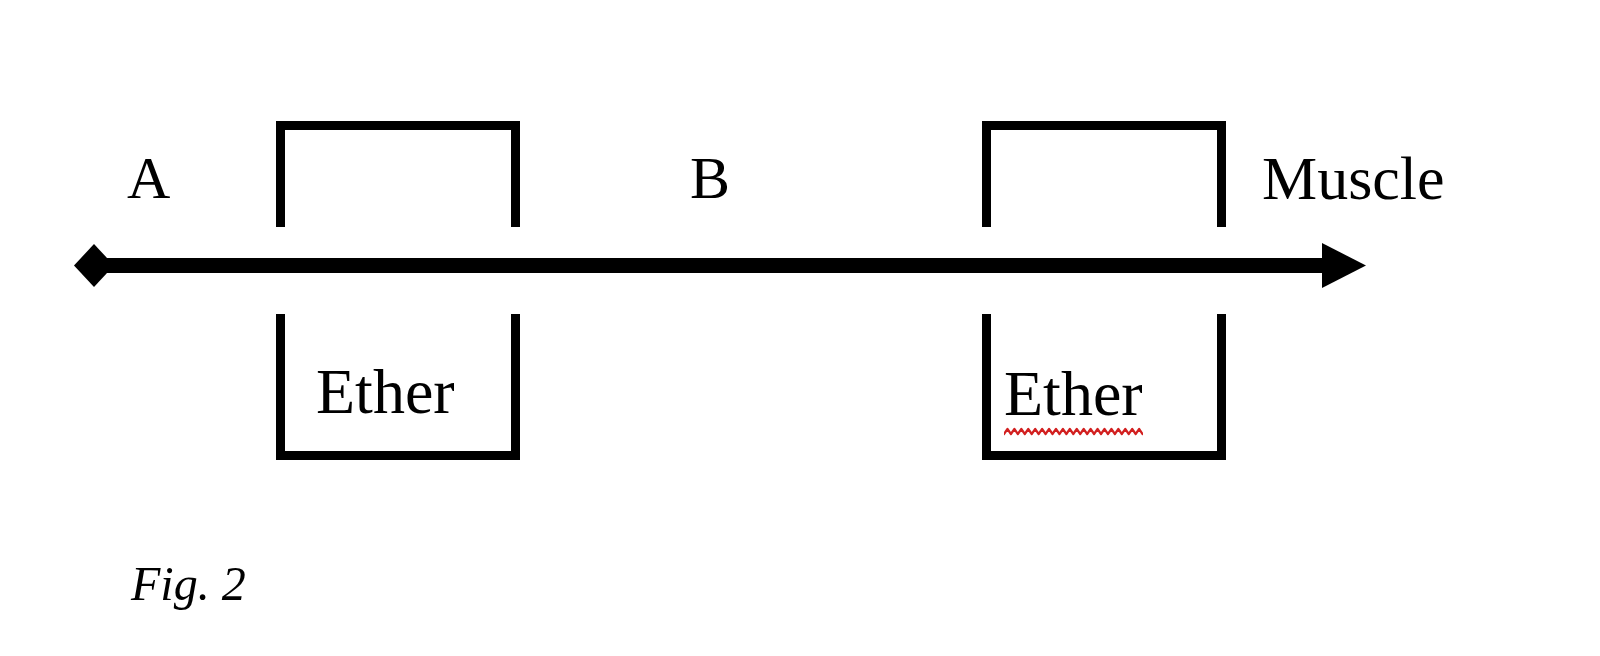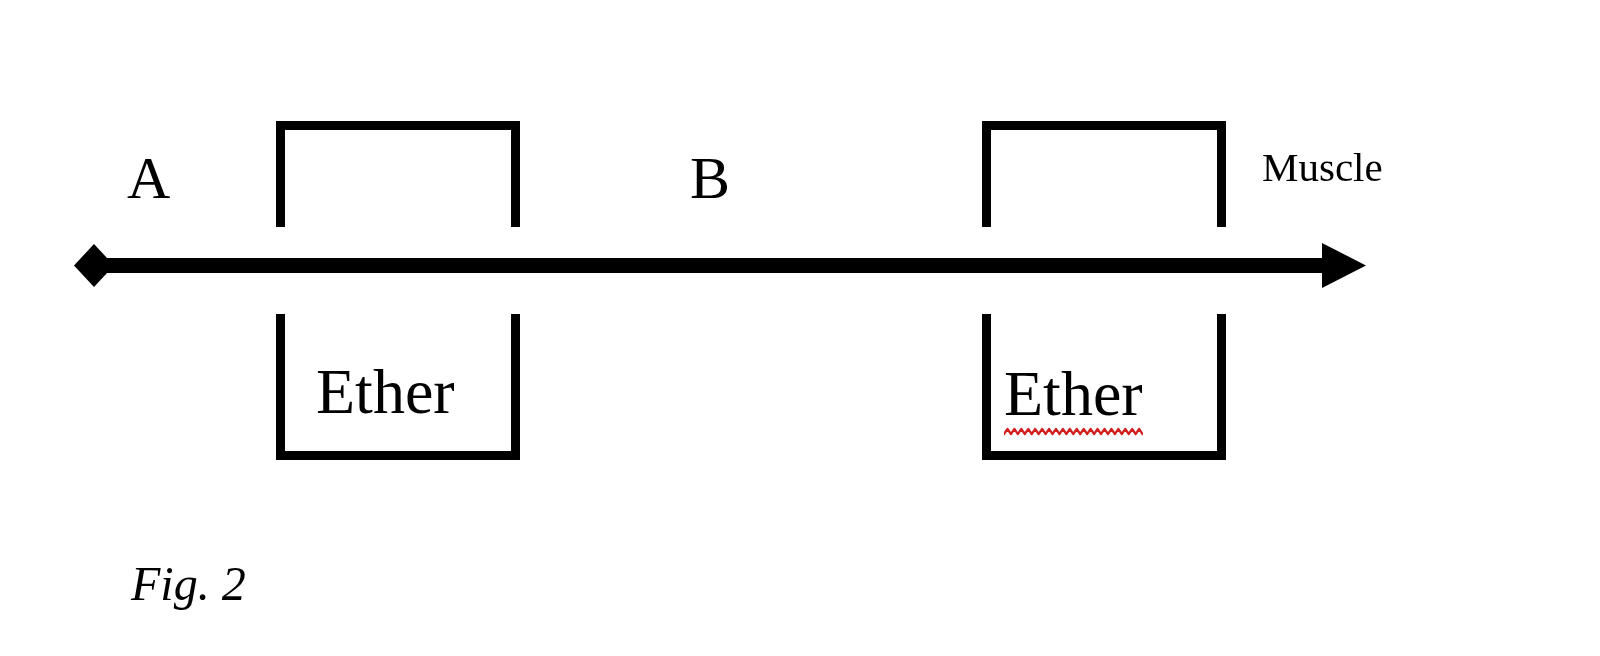--- a/index.html
+++ b/index.html
@@ -59,21 +59,21 @@
   
   .label {
     position: absolute;
     color: #000000;
     line-height: 1;
     white-space: nowrap;
     font-family: "Liberation Serif", "DejaVu Serif", serif;
   }
   .label-a    { left: 127px; top: 148px;  font-size: 60px; }
   .label-b    { left: 690px; top: 148px;  font-size: 60px; }
-  .label-muscle { left: 1262px; top: 147px; font-size: 41px; }
+  .label-muscle { left: 1262px; top: 147px; font-size: 62px; }
 
   .label-ether {
     font-size: 64px;
   }
   .ether-left  { left: 316px;  top: 360px; }
   .ether-right { left: 1004px; top: 362px; }
 
   
   .misspelled {
     position: relative;

